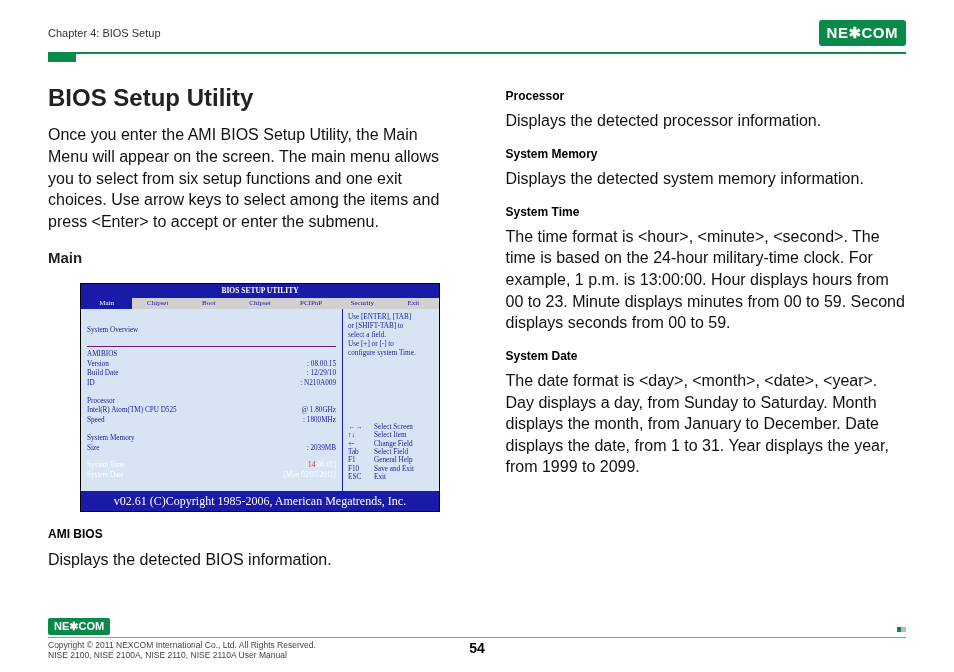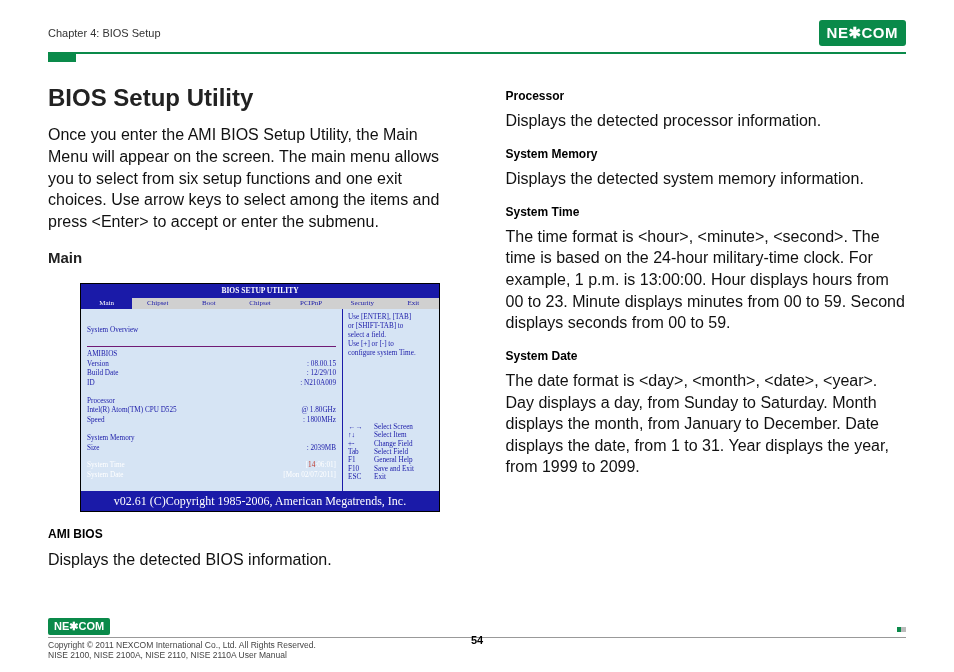--- a/index.html
+++ b/index.html
@@ -167,23 +167,23 @@
     display: flex;
     justify-content: space-between;
     align-items: flex-end;
     border-bottom: 1px solid #999;
     padding-bottom: 2px;
   }
   .page-num {
     position: absolute;
     left: 50%;
     transform: translateX(-50%);
-    bottom: 14px;
+    bottom: 4px;
     font-weight: bold;
-    font-size: 11px;
+    font-size: 14px;
     text-align: center;
   }
   .footer-sub {
     display: flex;
     justify-content: space-between;
     font-size: 8.5px;
     color: #444;
     margin-top: 2px;
     flex-direction: column;
   }

